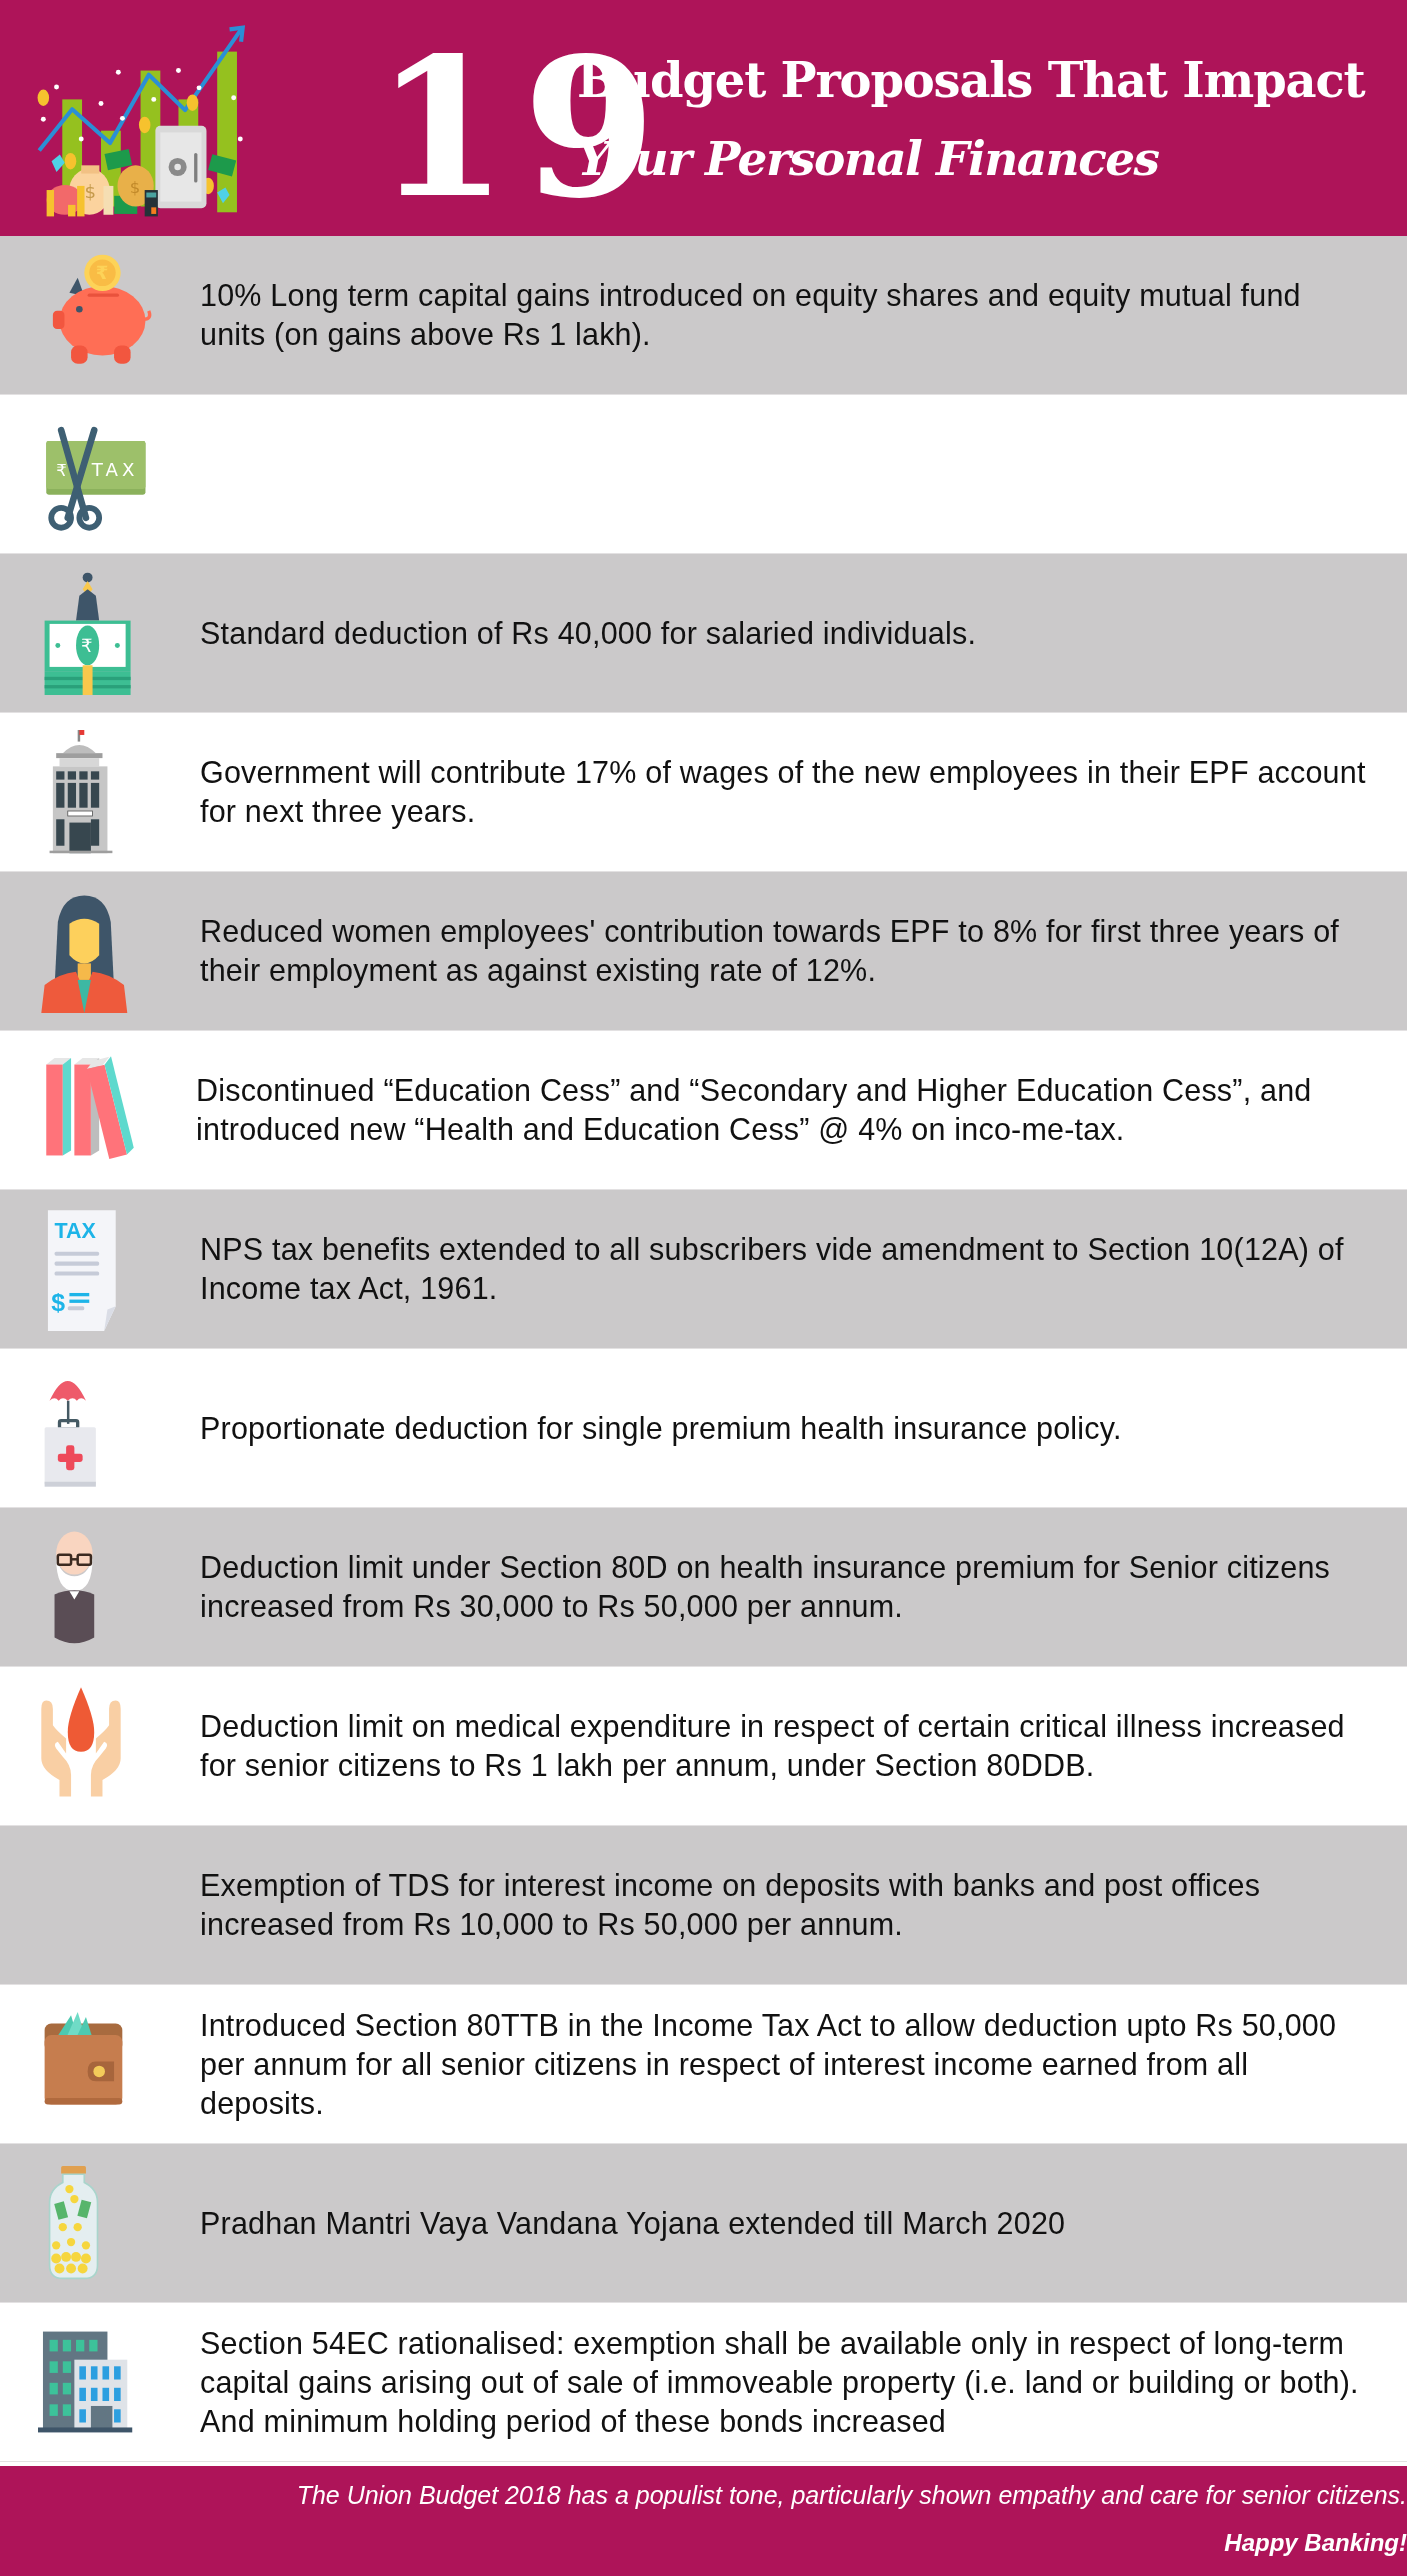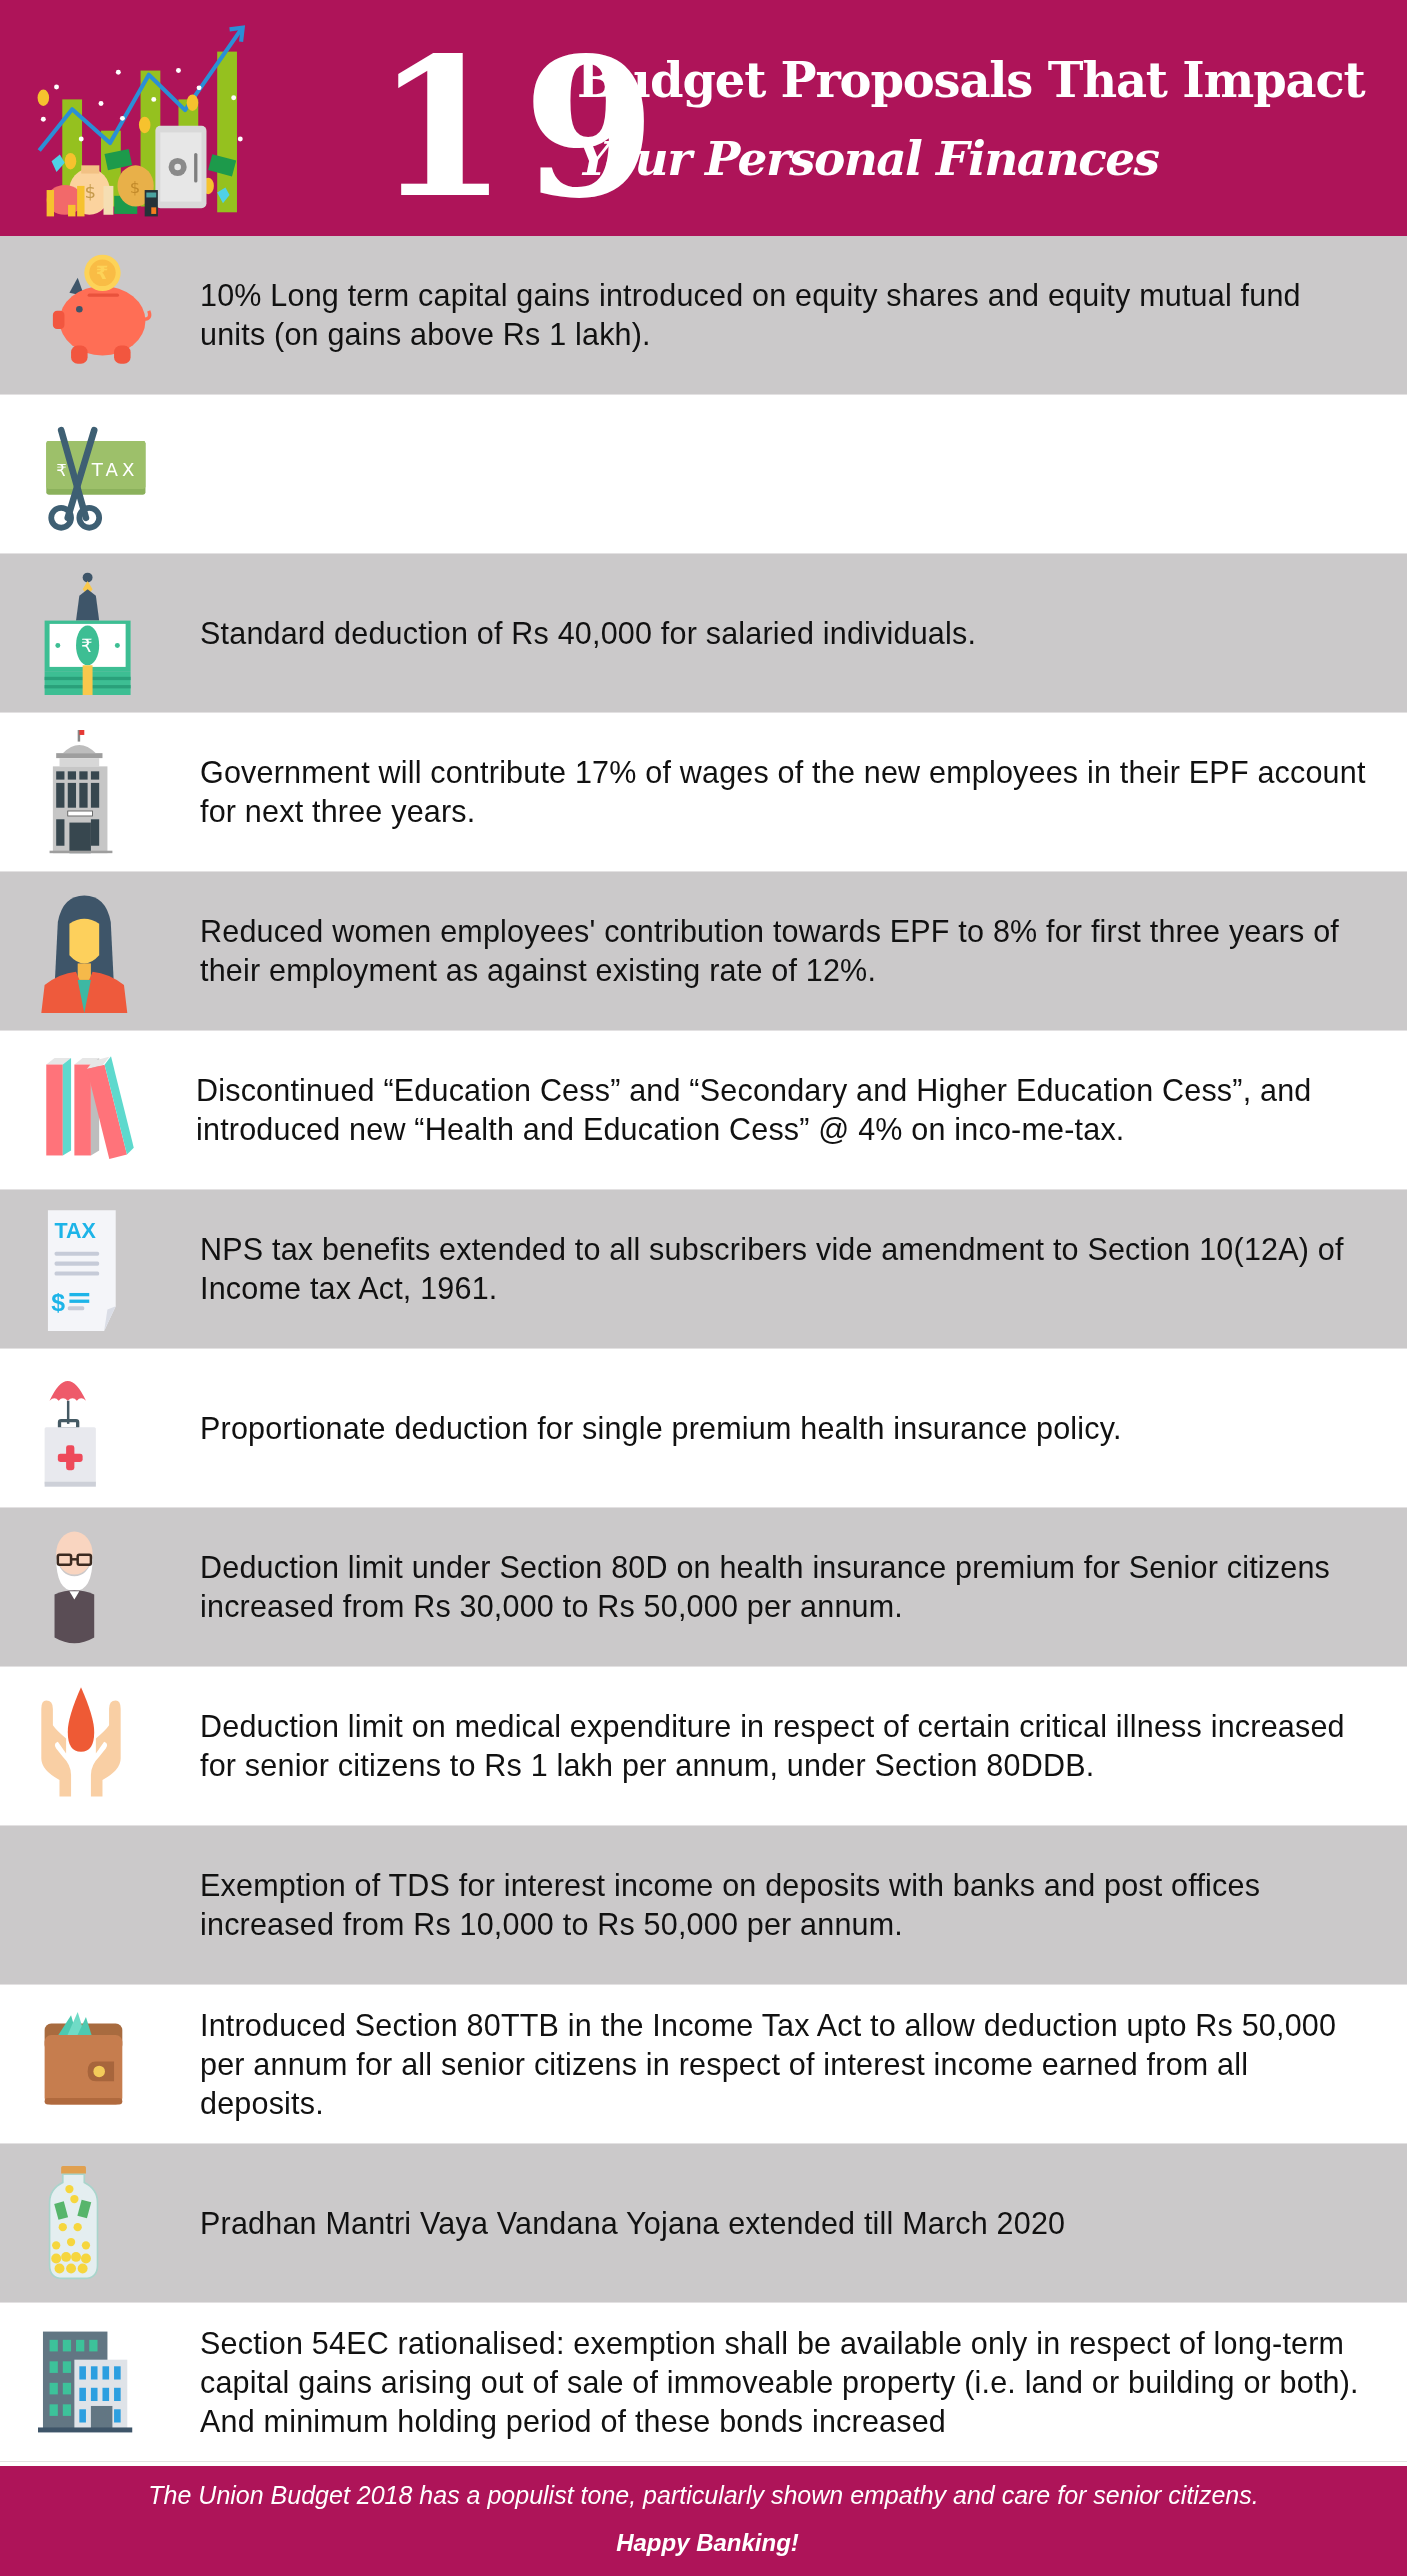--- a/index.html
+++ b/index.html
@@ -17,21 +17,21 @@
   
   .rows { position: absolute; left: 0; top: 236px; width: 1284px; }
   .row { position: relative; width: 1407px; height: 159px; border-bottom: 1.6px solid #e3e1e2; display: flex; align-items: center; }
   .row.gray { background: #CBC9CA; }
   .row.white { background: #FFFFFF; }
   .row .icon { position: absolute; left: 38px; top: 50%; transform: translateY(-50%); width: 124px; height: 124px; }
   .row .icon svg { width: 124px; height: 124px; display: block; }
   .row .text { position: absolute; left: 200px; right: 33px; top: 50%; transform: translateY(-50%); font-size: 30.5px; line-height: 39px; color: #111; letter-spacing: 0.2px; }
 
   
-  .footer { position: absolute; left: 0; top: 2466px; width: 1407px; height: 110px; background: #AE1459; color: #fff; text-align: center; }
+  .footer { position: absolute; left: 0; top: 2466px; width: 1407px; height: 110px; background: #AE1459; color: #fff; text-align: right; }
   .footer .note { position: absolute; left: 0; right: 0; top: 13px; font-style: italic; font-size: 25px; line-height: 33px; }
   .footer .bye { position: absolute; left: 0; right: 0; top: 60px; font-style: italic; font-weight: bold; font-size: 24px; line-height: 33px; padding-left: 8px; }
 </style>
 </head>
 <body>
 
 <div class="page">
 
   <div class="header">
     <div class="illus">

